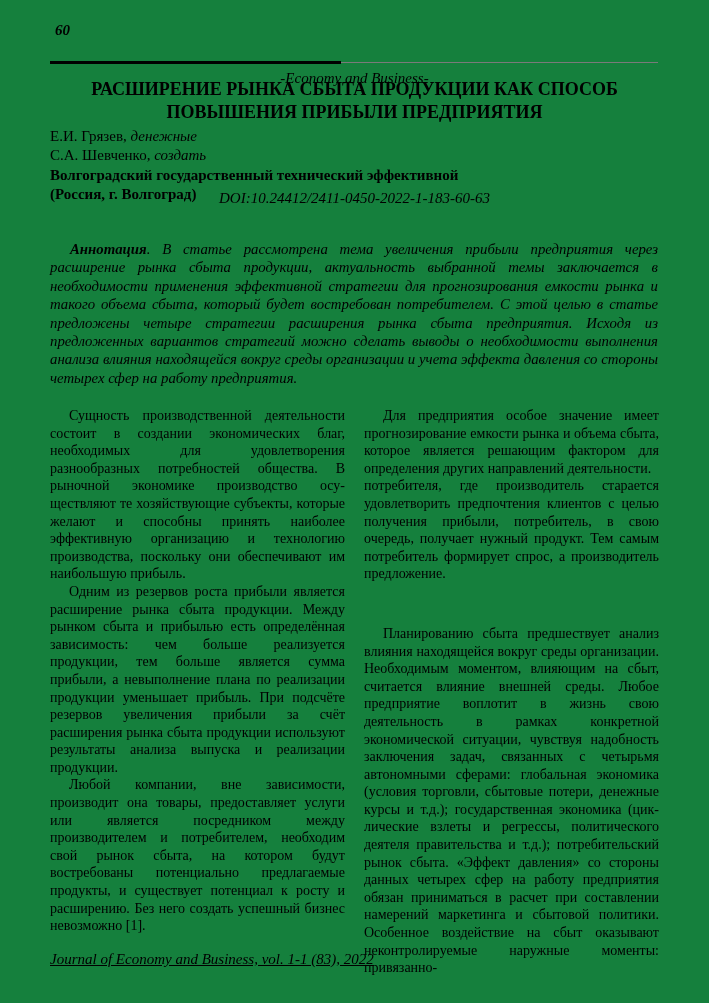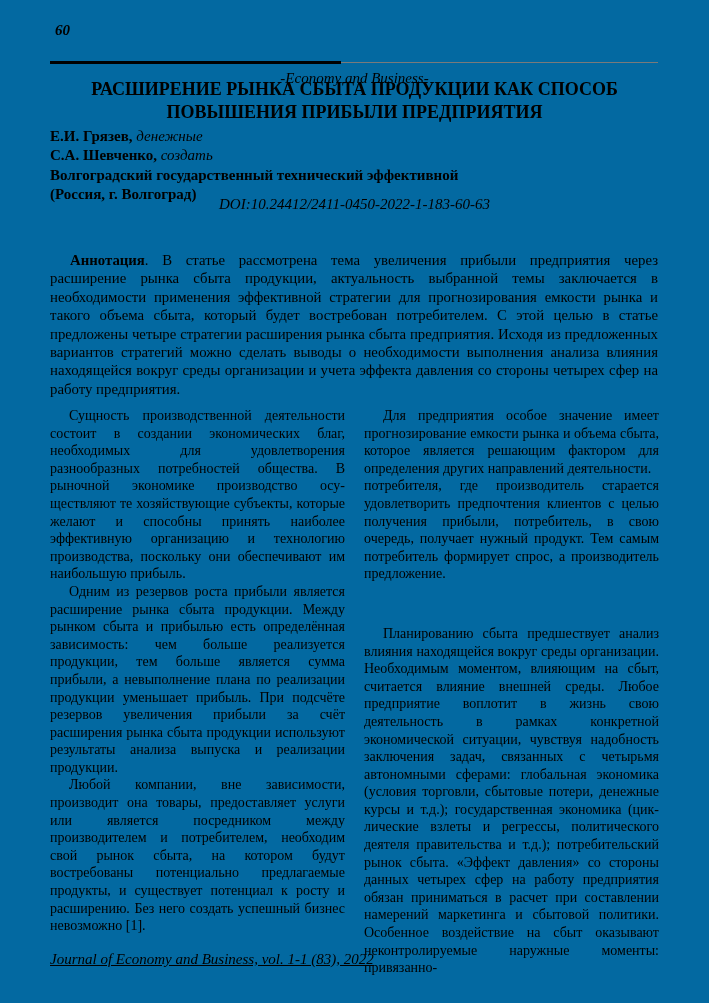--- a/index.html
+++ b/index.html
@@ -4,21 +4,21 @@
 <style>
   * { margin:0; padding:0; box-sizing:border-box; }
   html, body { background:#ffffff; }
   body {
     width:709px; height:1003px;
     font-family:"Liberation Serif", serif;
     color:#000000;
     position:relative;
     overflow:hidden;
   }
-  .page { position:absolute; inset:0; background:#0369a1; }
+  .page { position:absolute; inset:0; background:#15803d; }
 
   .pagenum {
     position:absolute; top:22px; left:55px;
     font-size:15px; font-weight:bold; font-style:italic;
   }
   .runhead {
     position:absolute; top:38px; left:0; right:0;
     text-align:center;
     font-size:15px; font-weight:normal; font-style:italic;margin-top:32px;
   }
@@ -32,35 +32,34 @@
   .title {
     position:absolute; top:78px; left:54px; width:601px;
     text-align:center;
     font-size:18px; font-weight:bold; line-height:23px;
   }
 
   .authors {
     position:absolute; top:127px; left:50px; width:608px;
     font-size:15px; line-height:19.3px;
   }
-  .author-name { font-weight:bold; }
+  .author-name { font-weight:normal; }
   .author-role { font-style:italic; }
   .affil { font-weight:bold; }
 
   .doi {
-    position:absolute; top:196px; left:0; right:0;
+    position:absolute; top:190px; left:0; right:0;
     text-align:center;
     font-size:15px; font-style:italic;
   }
 
   .abstract-block {
     position:absolute; top:240px; left:50px; width:608px;
-    font-size:14.8px; line-height:18.4px;
+    font-size:14.8px; font-style:italic; line-height:18.4px;
     text-align:justify;
-    margin-top:11px;
   }
   .abstract-block p { text-indent:20px; }
   .lbl { font-weight:bold; }
 
   .body {
     position:absolute; top:407px; left:50px; width:609px;
     display:flex; gap:19px;
     font-size:14px; line-height:17.6px;
     text-align:justify;
   }

